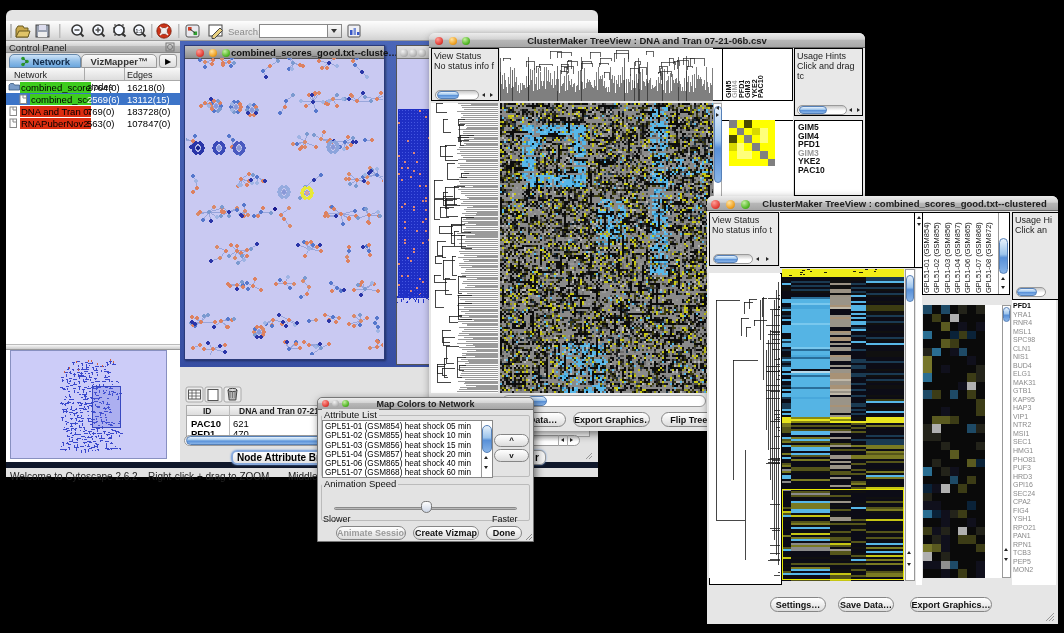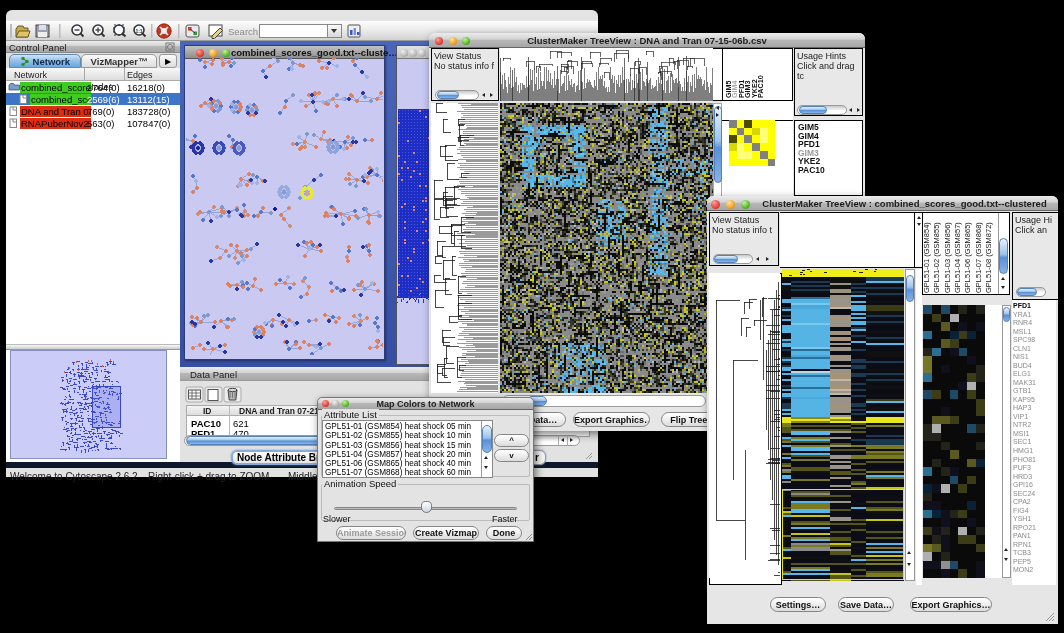--- a/index.html
+++ b/index.html
@@ -131,23 +131,20 @@
       </svg>
       <span class="abs" style="left:14px;top:0.5px;background:#dd2d10;color:#000;padding:0 1px;max-width:71px;overflow:hidden;display:inline-block;white-space:nowrap;height:11px">RNAPuberNov2+!</span>
       <span class="abs" style="left:81px;top:0.5px">563(0)</span>
       <span class="abs" style="left:121px;top:0.5px">107847(0)</span>
     </div>
     <div class="abs" style="left:0;top:303px;width:174px;height:6px;background:linear-gradient(#f8f8f8,#ccc);border-top:1px solid #bbb;border-bottom:1px solid #999"></div>
     <div class="abs" style="left:4px;top:309px;width:157px;height:109px;background:#ccccf8;border:1px solid #8890c0"></div>
   </div>
 <div class="abs" style="left:180px;top:41px;width:418px;height:421px;background:linear-gradient(#4a66b8,#31479c)"></div>
 <div class="abs" style="left:180px;top:367px;width:418px;height:95px;background:#e2e2e2">
-    <div class="abs tbar" style="left:0;top:0;width:418px;height:14px;border-bottom:1px solid #999">
-      <span class="abs" style="left:10px;top:2px;font-size:9.5px;color:#222">Data Panel</span>
-    </div>
     <svg width="418" height="95">
       <rect x="6" y="20" width="17" height="15" rx="2" fill="#ececec" stroke="#aaa"></rect>
       <rect x="8.5" y="23" width="12" height="9" fill="#fff" stroke="#555"></rect>
       <path d="M8.5 26h12M8.5 29h12M12 23v9M16 23v9" stroke="#555" stroke-width="0.8"></path>
       <rect x="25" y="20" width="17" height="15" rx="2" fill="#ececec" stroke="#aaa"></rect>
       <rect x="28" y="22.5" width="10" height="11" fill="#fff" stroke="#555"></rect>
       <rect x="44" y="20" width="17" height="15" rx="2" fill="#ececec" stroke="#aaa"></rect>
       <path d="M48 23h9l-1.2 10h-6.6z" fill="#b8b8b8" stroke="#444"></path>
       <ellipse cx="52.5" cy="23" rx="4.5" ry="1.6" fill="#ddd" stroke="#444"></ellipse>
       <path d="M50 25v6M52.5 25v6M55 25v6" stroke="#666" stroke-width="0.8"></path>
@@ -223,21 +220,21 @@
     <svg width="1064" height="633" style="left:-397px;top:-109px" shape-rendering="crispEdges">
       <path fill="#e08878" d="M422 242h1.5v1.5h-1.5zM410 290h1.5v1.5h-1.5zM419 110h1.5v1.5h-1.5zM398 173h1.5v1.5h-1.5zM404 203h1.5v1.5h-1.5zM422 200h1.5v1.5h-1.5zM398 263h1.5v1.5h-1.5zM398 122h1.5v1.5h-1.5zM404 227h1.5v1.5h-1.5zM428 239h1.5v1.5h-1.5zM425 185h1.5v1.5h-1.5zM419 293h1.5v1.5h-1.5zM404 242h1.5v1.5h-1.5zM419 185h1.5v1.5h-1.5zM407 275h1.5v1.5h-1.5zM425 209h1.5v1.5h-1.5zM401 179h1.5v1.5h-1.5zM413 209h1.5v1.5h-1.5zM407 167h1.5v1.5h-1.5zM404 221h1.5v1.5h-1.5zM425 116h1.5v1.5h-1.5zM407 140h1.5v1.5h-1.5zM413 248h1.5v1.5h-1.5zM419 173h1.5v1.5h-1.5zM425 197h1.5v1.5h-1.5zM416 287h1.5v1.5h-1.5zM413 170h1.5v1.5h-1.5zM398 173h1.5v1.5h-1.5zM425 200h1.5v1.5h-1.5zM413 152h1.5v1.5h-1.5zM398 155h1.5v1.5h-1.5zM419 278h1.5v1.5h-1.5zM425 116h1.5v1.5h-1.5zM428 137h1.5v1.5h-1.5zM431 236h1.5v1.5h-1.5zM404 161h1.5v1.5h-1.5zM416 161h1.5v1.5h-1.5zM401 206h1.5v1.5h-1.5zM410 176h1.5v1.5h-1.5zM425 218h1.5v1.5h-1.5zM422 221h1.5v1.5h-1.5zM404 242h1.5v1.5h-1.5zM398 284h1.5v1.5h-1.5zM422 281h1.5v1.5h-1.5zM401 275h1.5v1.5h-1.5zM407 257h1.5v1.5h-1.5zM416 230h1.5v1.5h-1.5zM425 230h1.5v1.5h-1.5zM401 179h1.5v1.5h-1.5zM410 260h1.5v1.5h-1.5zM407 275h1.5v1.5h-1.5zM404 239h1.5v1.5h-1.5zM401 167h1.5v1.5h-1.5zM413 251h1.5v1.5h-1.5zM413 206h1.5v1.5h-1.5z"></path>
       <path stroke="#2233c8" stroke-width="1" fill="none" d="M413 297l3 5M419 292l2 4M418 299l1 4M413 295l-1 3M406 295l-3 5M423 299l0 4M408 301l-3 3M417 296l-1 4M402 295l1 2M409 296l1 4M427 297l3 5M402 299l-1 3M415 296l1 2M408 302l-1 3M399 295l-3 5M426 295l1 4M430 302l-3 3M413 292l-2 2M403 293l3 4M406 292l-2 4M398 302l-1 2M411 297l-1 2M429 298l1 4M409 292l3 5M400 293l2 4"></path>
     </svg>
   </div>
 <div class="abs" style="left:429px;top:33px;width:436px;height:398px;background:#e6e6e6;border-radius:6px 6px 0 0;box-shadow:2px 3px 8px rgba(0,0,0,0.5)">
     <div class="abs tbar" style="left:0;top:0;width:436px;height:14.5px;border-radius:6px 6px 0 0">
       <div class="tl r" style="left:6px;top:3.5px;width:8px;height:8px"></div>
       <div class="tl o" style="left:19.5px;top:3.5px;width:8px;height:8px"></div>
       <div class="tl g" style="left:33px;top:3.5px;width:8px;height:8px"></div>
-      <div class="ttl" style="top:2px;font-size:9.5px">ClusterMaker TreeView : DNA and Tran 07-15-06b.csv</div>
+      <div class="ttl" style="top:2px;font-size:9.5px">ClusterMaker TreeView : DNA and Tran 07-21-06b.csv</div>
     </div>
     <div class="panel" style="left:2px;top:15px;width:68px;height:53px;font-size:9px;color:#222">
       <div style="padding:2px 0 0 2px">View Status<br>No status info f</div>
       <div class="strack" style="left:3px;top:41px;width:44px;height:10px"></div>
       <div class="sthumb" style="left:5px;top:42px;width:22px;height:8px"></div>
       <div class="arl" style="left:50px;top:44px;border-width:2.4px 3.4px 2.4px 0;border-color:transparent #222 transparent transparent"></div>
       <div class="arl" style="left:58px;top:44px;border-width:2.4px 0 2.4px 3.4px;border-color:transparent transparent transparent #222"></div>
     </div>
     <div class="abs wh" style="left:71px;top:15px;width:213px;height:53px;border:1px solid #000;border-left:none"></div>
     <div class="abs wh" style="left:284px;top:15px;width:9px;height:53px;border-top:1px solid #000;border-bottom:1px solid #000"></div>

